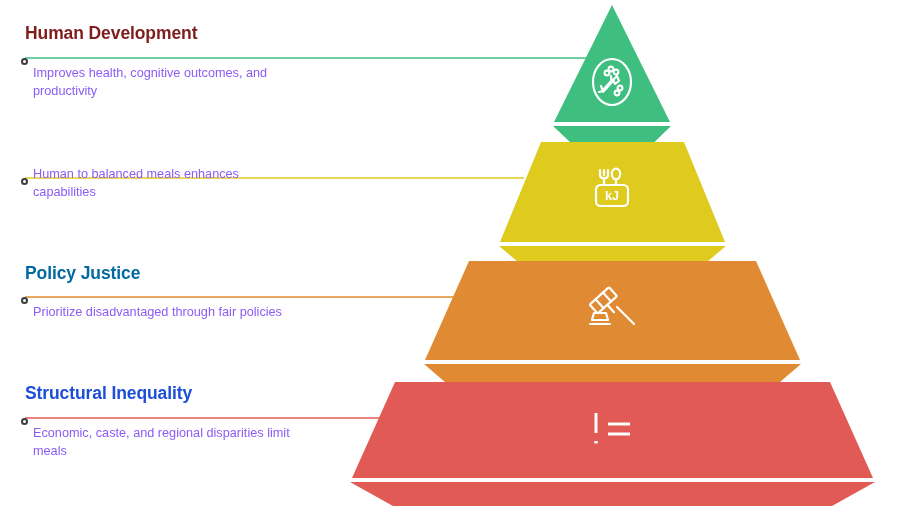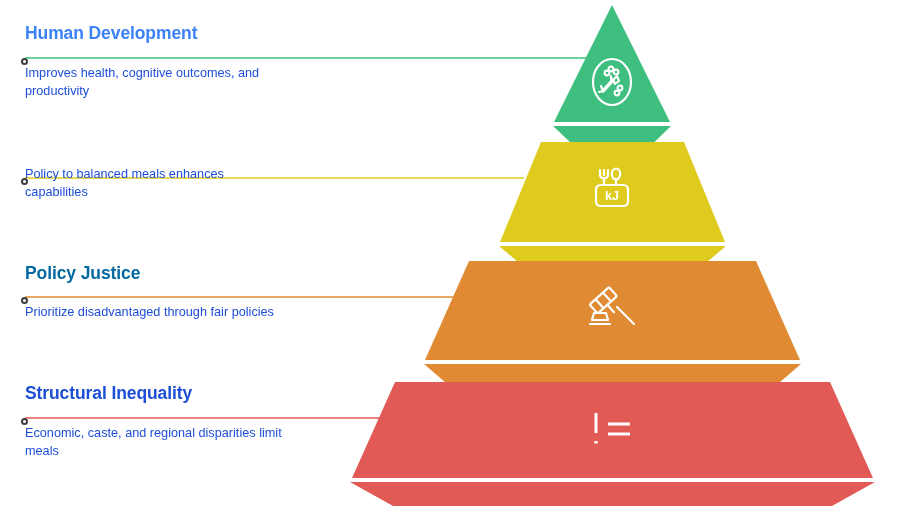--- a/index.html
+++ b/index.html
@@ -44,23 +44,23 @@
   .label-title {
     font-size: 17.5px;
     font-weight: bold;
     letter-spacing: -0.1px;
     line-height: 1.1;
     margin: 0;
     white-space: nowrap;
   }
   .label-desc {
     font-size: 12.7px;
-    color: #1d4ed8;
+    color: #8b5cf6;
     line-height: 1.42;
-    margin: 0;
+    margin: 8px;
     max-width: 265px;
   }
   .connector-dot {
     position: absolute;
     width: 7px;
     height: 7px;
     border-radius: 50%;
     background: #ffffff;
     border: 2px solid #3d3d3d;
     box-sizing: border-box;
@@ -153,28 +153,28 @@
   <div class="labels-layer">
 
     <svg width="900" height="506" style="position:absolute;left:0;top:0;">
       <line x1="25" y1="58" x2="586" y2="58" stroke="#3FBF7F" stroke-width="1.6"></line>
       <line x1="25" y1="178" x2="524" y2="178" stroke="#DFCB1E" stroke-width="1.6"></line>
       <line x1="25" y1="297" x2="465" y2="297" stroke="#E08B33" stroke-width="1.6"></line>
       <line x1="25" y1="418" x2="404" y2="418" stroke="#E15A55" stroke-width="1.6"></line>
     </svg>
 
     <div class="label-block" style="top:24px;">
-      <div class="label-title" style="color:#3b82f6;">Human Development</div>
+      <div class="label-title" style="color:#7f1d1d;">Human Development</div>
       <div class="connector-dot" style="top:34px;"></div>
       <div class="label-desc" style="margin-top:21px;">Improves health, cognitive outcomes, and productivity</div>
     </div>
 
     <div class="label-block" style="top:144px;">
       <div class="connector-dot" style="top:34px;"></div>
-      <div class="label-desc" style="margin-top:21px;">Policy to balanced meals enhances capabilities</div>
+      <div class="label-desc" style="margin-top:21px;">Human to balanced meals enhances capabilities</div>
     </div>
 
     <div class="label-block" style="top:264px;">
       <div class="label-title" style="color:#0369a1;">Policy Justice</div>
       <div class="connector-dot" style="top:33px;"></div>
       <div class="label-desc" style="margin-top:20px;">Prioritize disadvantaged through fair policies</div>
     </div>
 
     <div class="label-block" style="top:384px;">
       <div class="label-title" style="color:#1d4ed8;">Structural Inequality</div>

